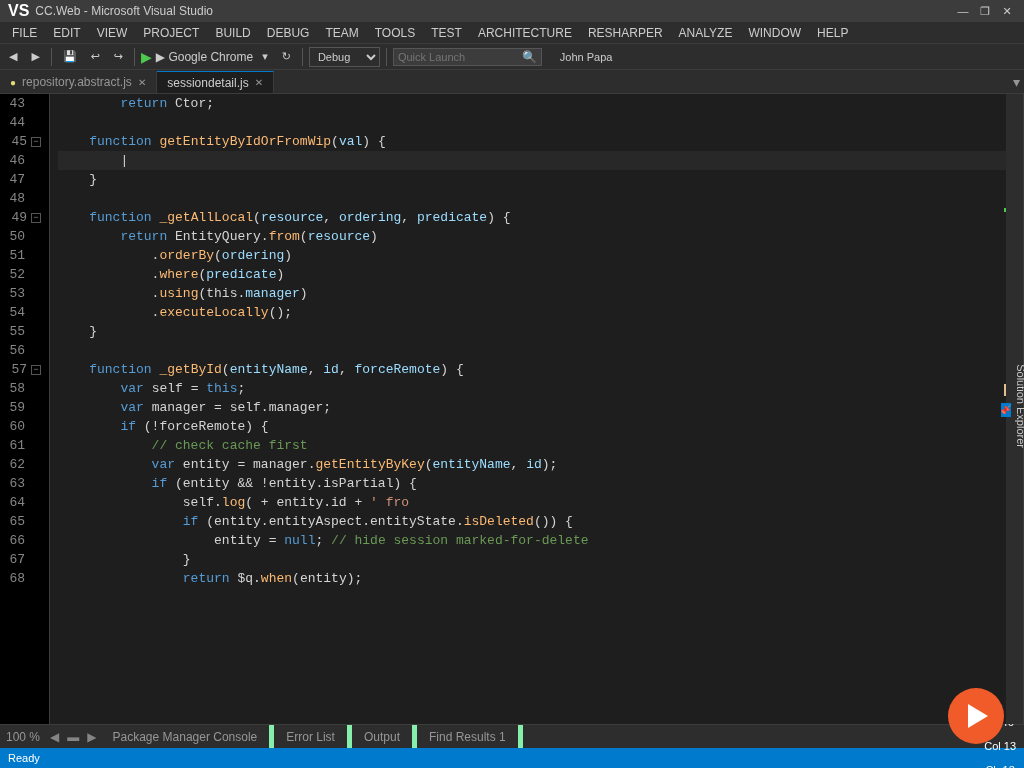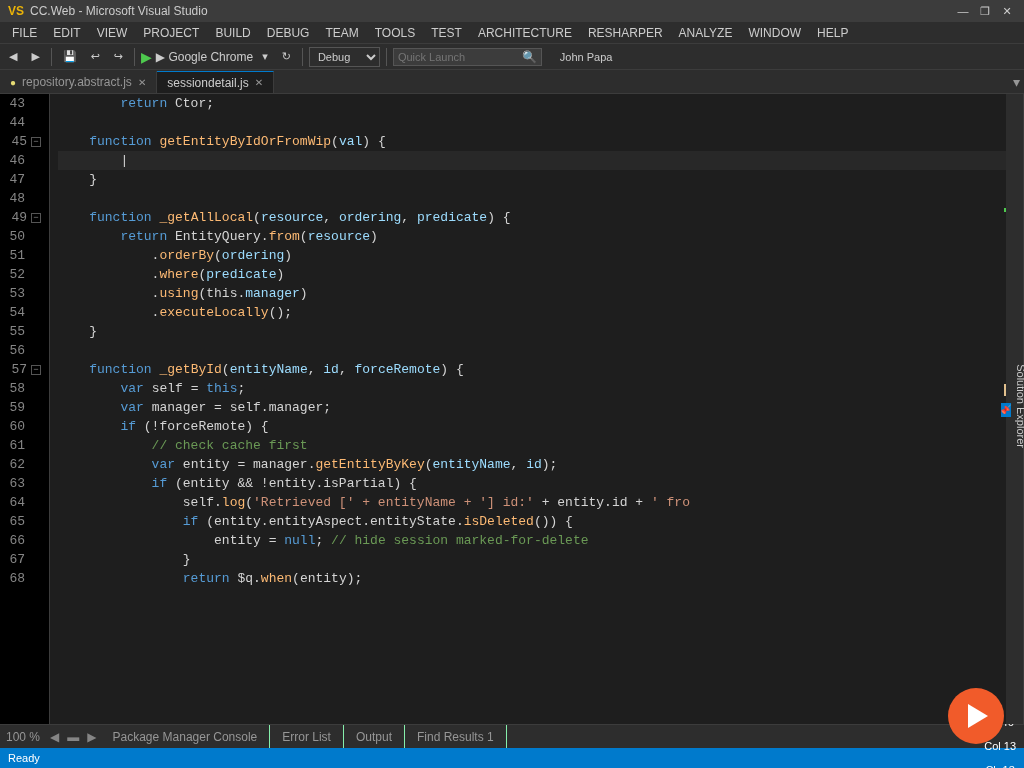--- a/index.html
+++ b/index.html
@@ -25,22 +25,22 @@
       color: #cccccc;
       font-size: 12px;
       font-family: 'Segoe UI', sans-serif;
     }
     #title-bar .title-left {
       display: flex;
       align-items: center;
       gap: 6px;
     }
     #title-bar .title-icon {
-      color: #eab308;
-      font-size: 12px;
+      color: #ffffff;
+      font-size: 16px;
       font-weight: bold;
     }
     #title-bar .title-text {
       font-size: 12px;
     }
     #title-bar .title-controls {
       display: flex;
       gap: 4px;
     }
     #title-bar .title-controls span {
@@ -289,21 +289,21 @@
       display: flex;
       align-items: center;
       border-top: 1px solid #3c3c3c;
       font-family: 'Segoe UI', sans-serif;
       font-size: 12px;
     }
     .bottom-tab {
       padding: 9px 12px;
       color: #969696;
       cursor: pointer;
-      border-right: 1px solid #86efac;
+      border-right: 5px solid #86efac;
       height: 100%;
       display: flex;
       align-items: center;
     }
 
     
     #status-bar {
       background: #007acc;
       height: 20px;
       display: flex;
@@ -585,21 +585,21 @@
     <div class="code-line">
       <span class="comment">            // check cache first</span>
     </div>
     <div class="code-line">
       <span class="kw">            var</span><span class="punct"> entity = manager.</span><span class="fn">getEntityByKey</span><span class="punct">(</span><span class="param">entityName</span><span class="punct">, </span><span class="param">id</span><span class="punct">);</span>
     </div>
     <div class="code-line">
       <span class="kw">            if</span><span class="punct"> (entity &amp;&amp; !entity.isPartial) {</span>
     </div>
     <div class="code-line">
-      <span class="punct">                self.</span><span class="fn">log</span><span class="punct">(</span><span class="str">'Retrieved [' + entityName + '] id:'</span><span class="punct"> + entity.id + </span><span class="str">' fro</span>
+      <span class="punct">                self.</span><span class="fn">log</span><span class="punct">(</span><span class="punct"> + entity.id + </span><span class="str">' fro</span>
     </div>
     <div class="code-line">
       <span class="kw">                if</span><span class="punct"> (entity.entityAspect.entityState.</span><span class="fn">isDeleted</span><span class="punct">()) {</span>
     </div>
     <div class="code-line">
       <span class="punct">                    entity = </span><span class="kw">null</span><span class="punct">;</span><span class="comment"> // hide session marked-for-delete</span>
     </div>
     <div class="code-line">
       <span class="punct">                }</span>
     </div>

